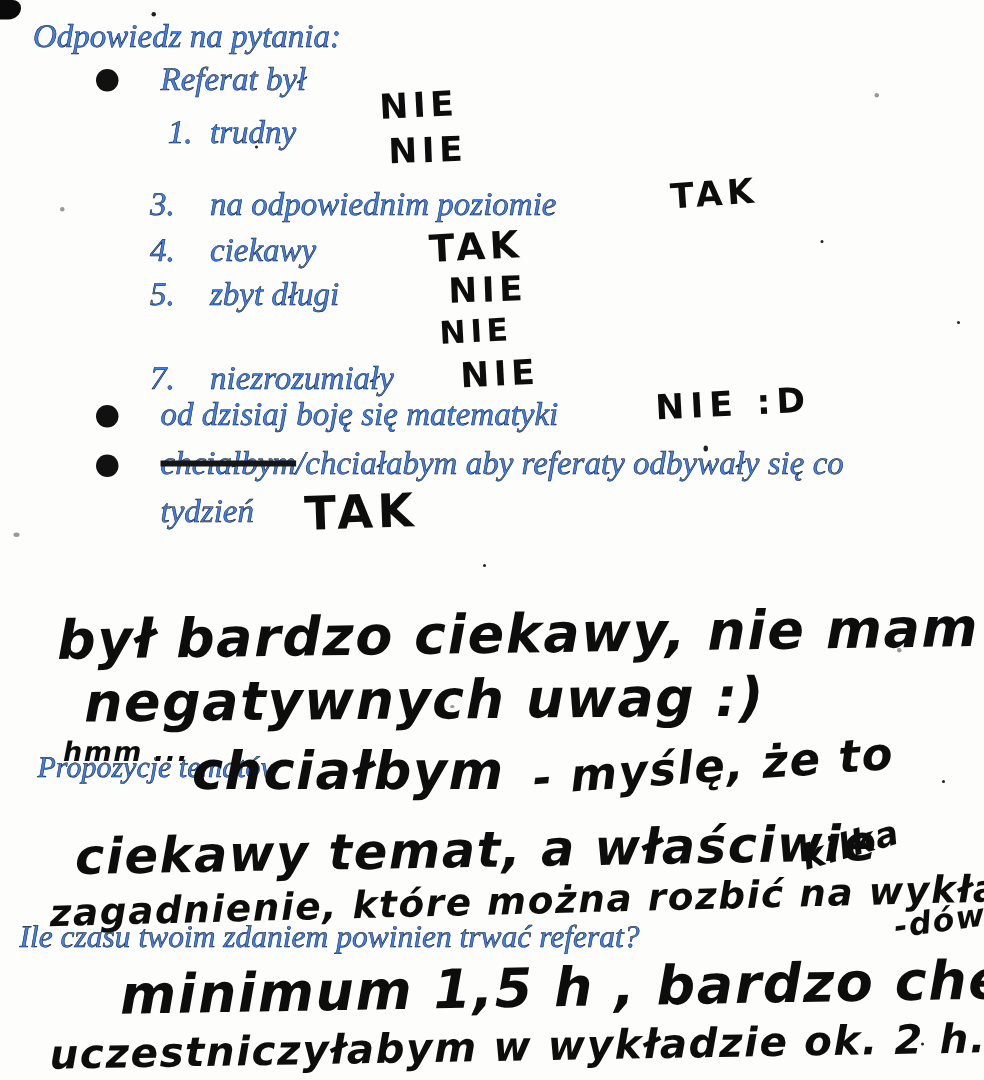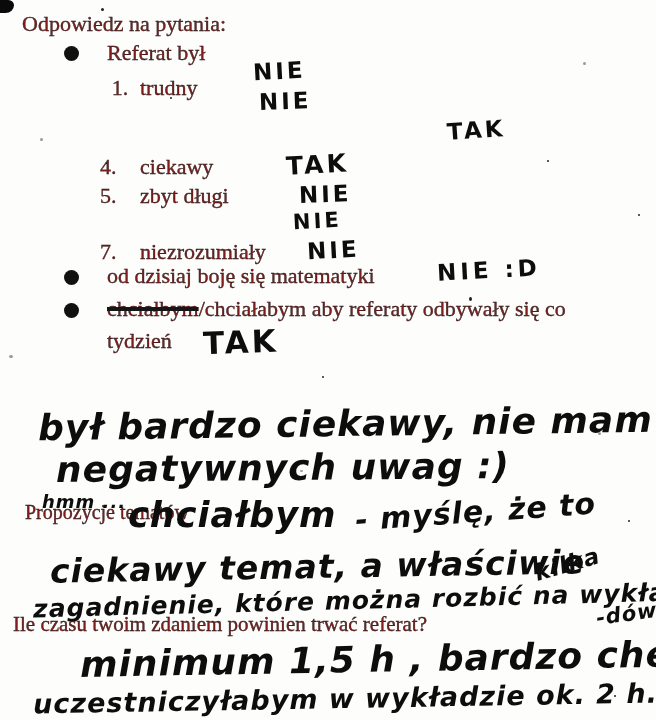--- a/index.html
+++ b/index.html
@@ -4,23 +4,23 @@
 <style>
   html,body{margin:0;padding:0;}
   body{
     width:656px;height:720px;position:relative;overflow:hidden;
     background:#fdfdfb;
     font-family:"Liberation Serif", serif;
   }
   .page{position:absolute;inset:0;}
   
   .printed{
-    position:absolute;color:#7f1d1d;
+    position:absolute;color:#3b82f6;
     font-family:"Liberation Serif", serif;
-    font-size:22px;line-height:1.05;white-space:nowrap;
+    font-size:22px;line-height:1.05;white-space:nowrap;font-style:italic;
     -webkit-text-stroke:0.35px #161616;
   }
   .small-printed{font-size:20px;}
   
   .hand{
     position:absolute;color:#0d0d0d;
     font-family:"DejaVu Sans", sans-serif;
     font-style:italic;font-weight:bold;
     white-space:nowrap;line-height:1;
   }
@@ -64,20 +64,23 @@
   <div class="speck light" style="left:300px;top:470px;width:3px;height:2px;"></div>
 
   <div class="printed" style="left:22px;top:12px;">Odpowiedz na pytania:</div>
 
   <div class="bullet-dot" style="left:64px;top:46px;"></div>
   <div class="printed" style="left:107px;top:41px;">Referat był</div>
 
   <div class="printed" style="left:100px;top:76px;text-align:center;">
     <span class="num">1.</span><span>trudny</span>
   </div>
+  <div class="printed" style="left:100px;top:124px;">
+    <span class="num">3.</span><span>na odpowiednim poziomie</span>
+  </div>
   <div class="printed" style="left:100px;top:155px;">
     <span class="num">4.</span><span>ciekawy</span>
   </div>
   <div class="printed" style="left:100px;top:184px;">
     <span class="num">5.</span><span>zbyt długi</span>
   </div>
   <div class="printed" style="left:100px;top:240px;">
     <span class="num">7.</span><span>niezrozumiały</span>
   </div>
 

